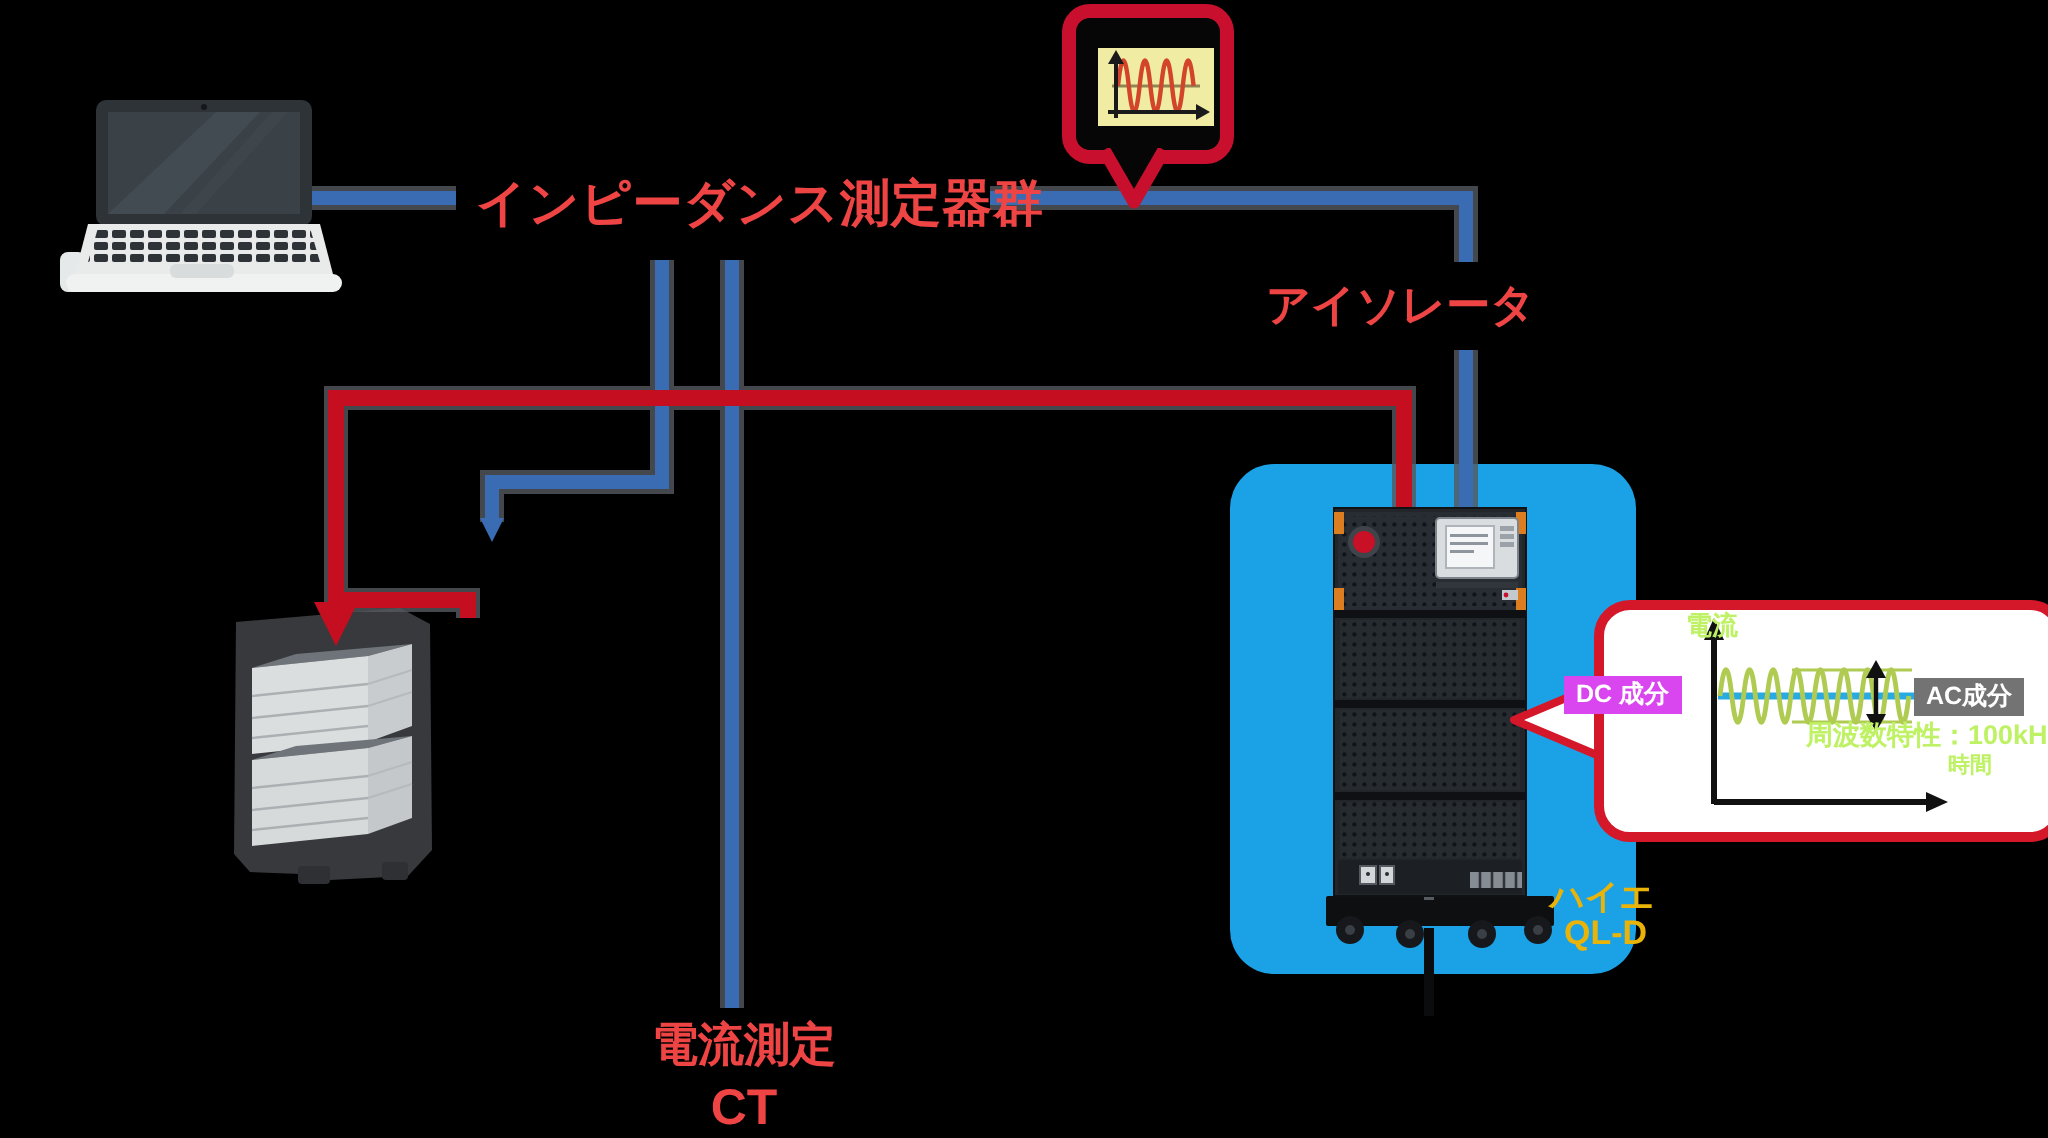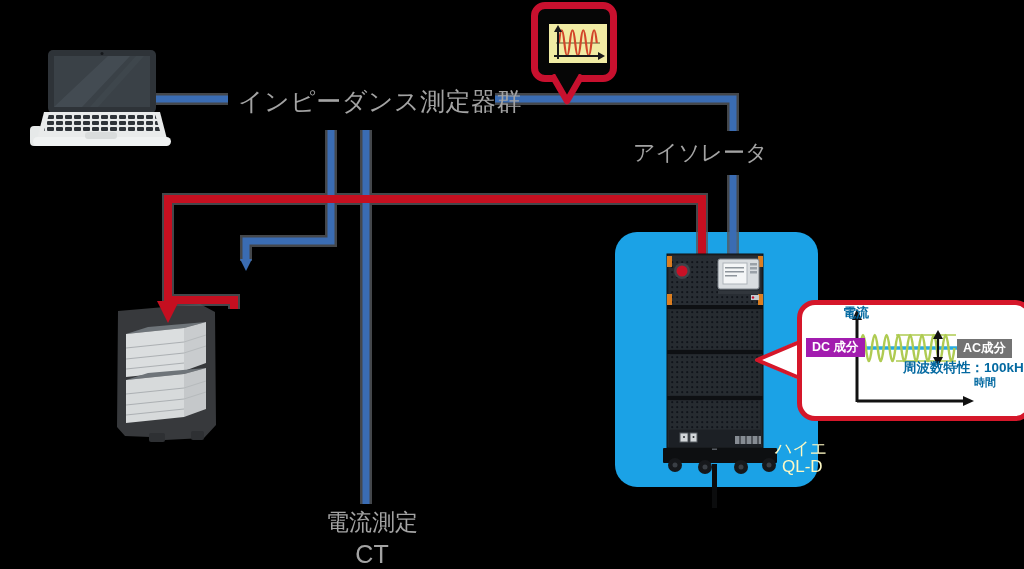--- a/index.html
+++ b/index.html
@@ -1,40 +1,40 @@
 <!DOCTYPE html>
 <html><head>
 <meta charset="utf-8">
 <style>
   html,body{margin:0;padding:0;background:#000;}
   #canvas{position:relative;width:1024px;height:569px;background:#000;overflow:hidden;
           font-family:"Liberation Sans","DejaVu Sans",sans-serif;}
   .abs{position:absolute;}
-  .lbl{color:#a3a3a3;font-weight:400;white-space:nowrap;}
+  .lbl{color:#ef4444;font-weight:700;white-space:nowrap;}
   #title-label{left:238px;top:85px;font-size:25px;letter-spacing:0.5px;}
   #isolator-label{left:633px;top:138px;font-size:22px;}
   #ct-label{left:316px;top:507px;width:112px;text-align:center;}
   #ct-label .l1{font-size:23px;}
   #ct-label .l2{font-size:25px;margin-top:2px;}
-  .devlbl{color:#fef9c3;font-weight:400;font-size:17px;white-space:nowrap;}
+  .devlbl{color:#eab308;font-weight:700;font-size:17px;white-space:nowrap;}
   #dev-l1{left:775px;top:437px;}
   #dev-l2{left:782px;top:457px;}
   
   #blue-panel{left:615px;top:232px;width:203px;height:255px;border-radius:22px;background:#1BA2E6;}
   
   #wave-callout{left:531px;top:2px;width:72px;height:66px;border:7px solid #C8102E;
                 border-radius:14px;background:#060606;}
   
   #chart-callout{left:797px;top:300px;width:226px;height:111px;border:5px solid #D5172A;
                  border-radius:18px;background:#ffffff;}
   .badge{position:absolute;color:#fff;font-weight:700;font-size:12.5px;line-height:1;
          padding:3px 6px;white-space:nowrap;}
-  #dc-badge{left:806px;top:338px;background:#a21caf;}
+  #dc-badge{left:782px;top:338px;background:#d946ef;}
   #ac-badge{left:957px;top:339px;background:#737373;}
-  .chart-txt{position:absolute;color:#0369a1;font-weight:700;white-space:nowrap;}
+  .chart-txt{position:absolute;color:#bef264;font-weight:700;white-space:nowrap;}
   #chart-ylabel{left:843px;top:304px;font-size:13px;}
   #chart-xlabel{left:974px;top:375px;font-size:11px;}
   #chart-note{left:903px;top:359px;font-size:13.5px;}
 </style>
 </head>
 <body>
 
 <div id="canvas">
 
   <div id="blue-panel" class="abs"></div>

